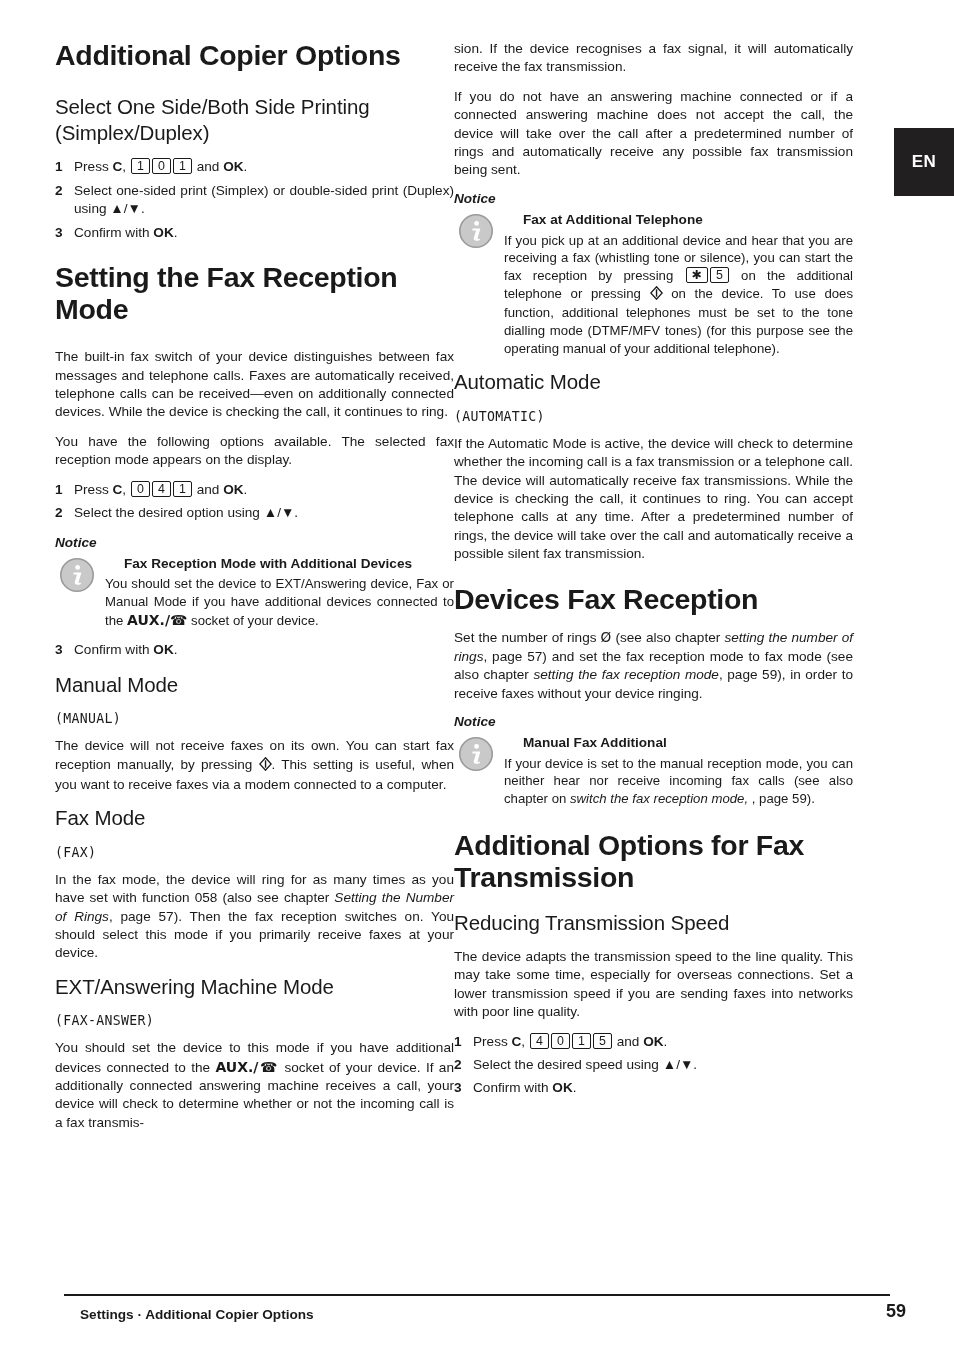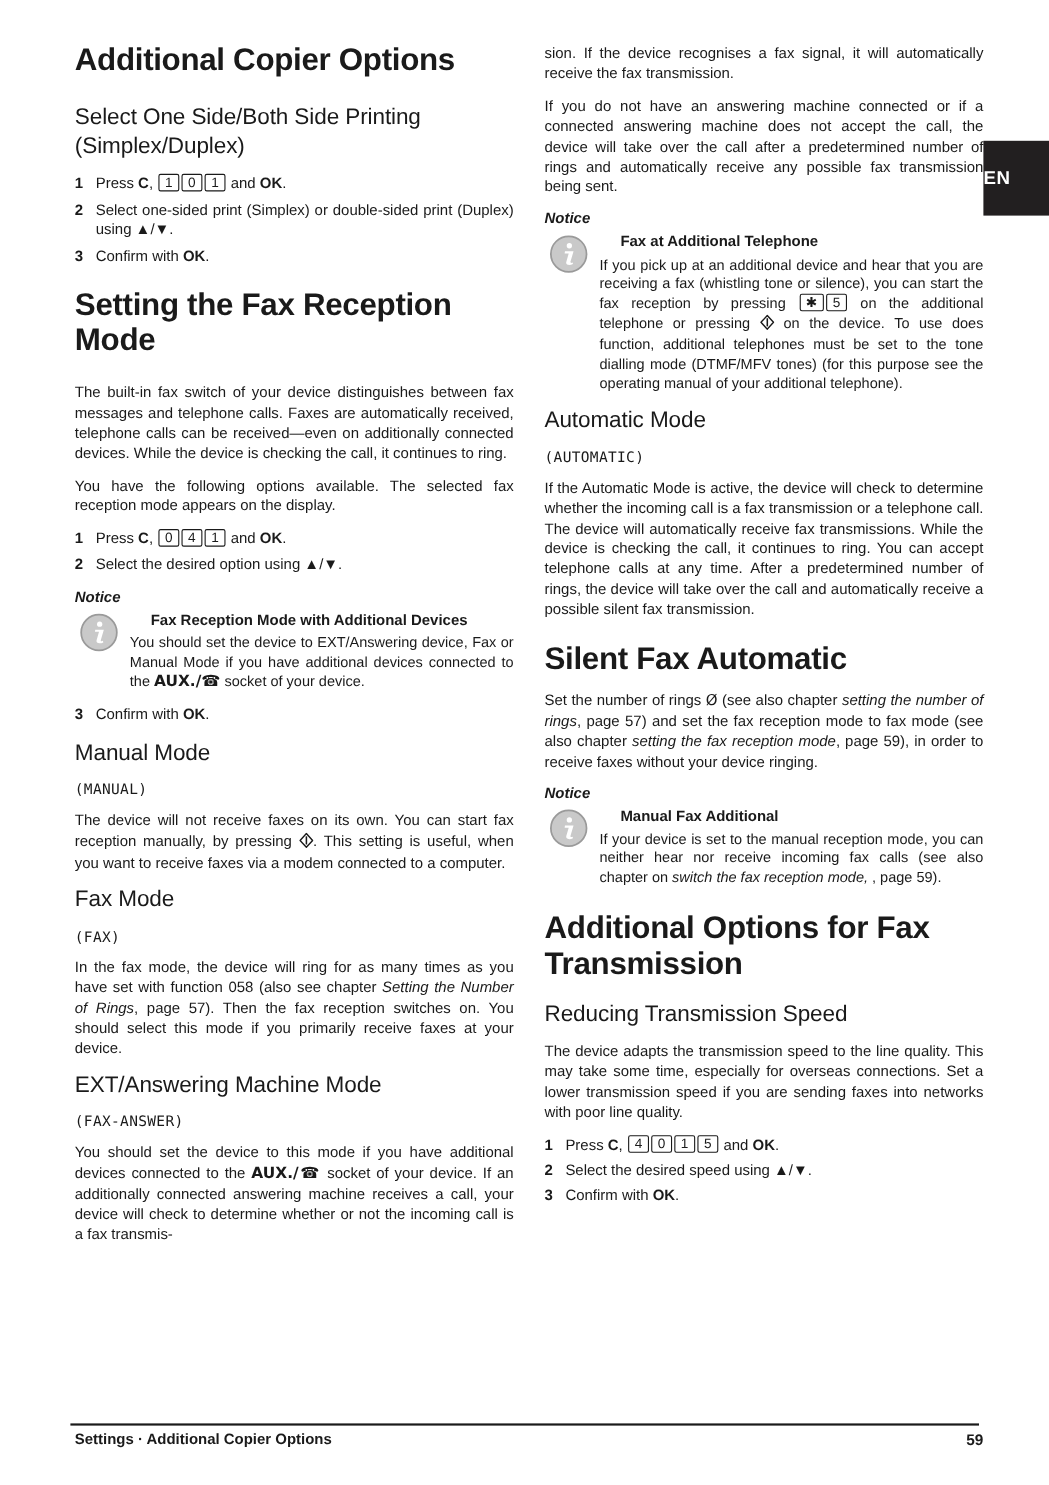--- a/index.html
+++ b/index.html
@@ -27,30 +27,29 @@
     top: 128px;
     width: 60px;
     height: 68px;
     background: #221f20;
     color: #ffffff;
     font-weight: bold;
     font-size: 17px;
     letter-spacing: 0.5px;
     display: flex;
     align-items: center;
-    justify-content: flex-start;
+    justify-content: center;
   }
 
   .columns {
     position: absolute;
-    left: 68px;
+    left: 55px;
     top: 40px;
     width: 826px;
     display: flex;
-    gap: 28px;
   }
   .col { width: 399px; }
 
   h1.title {
     font-size: 28.5px;
     font-weight: bold;
     letter-spacing: -0.3px;
     margin: 0 0 22px 0;
     line-height: 1.12;
   }
@@ -159,30 +158,30 @@
   .footer-rule {
     position: absolute;
     left: 64px;
     top: 1294px;
     width: 826px;
     height: 1.6px;
     background: #1a1a1a;
   }
   .footer {
     position: absolute;
-    left: 68px;
+    left: 80px;
     top: 1301px;
     width: 826px;
     display: flex;
     justify-content: space-between;
-    align-items: flex-start;
-    font-size: 13.6px;
-    font-weight: bold;
-  }
-  .footer .pageno { font-size: 14px; font-weight: bold; }
+    align-items: flex-end;
+    font-size: 13.6px;
+    font-weight: bold;
+  }
+  .footer .pageno { font-size: 18px; font-weight: bold; }
 
   .diamond-icon { display:inline-block; vertical-align: -2px; }
 </style>
 </head>
 <body>
 
 <div class="page">
 
   <div class="lang-tab">
     <span>EN</span>
@@ -292,21 +291,21 @@
                   <polygon points="6.5,0.8 12.2,7 6.5,13.2 0.8,7" fill="none" stroke="#1a1a1a" stroke-width="1.3"></polygon>
                   <rect x="5.85" y="3.3" width="1.4" height="7.4" fill="#1a1a1a"></rect>
                 </svg></span><span> on the device. To use does function, additional telephones must be set to the tone dialling mode (DTMF/MFV tones) (for this purpose see the operating manual of your additional telephone).</span></p>
         </div>
       </div>
 
       <h2 class="subtitle">Automatic Mode</h2>
       <div class="lcd">(AUTOMATIC)</div>
       <p class="body">If the Automatic Mode is active, the device will check to determine whether the incoming call is a fax transmission or a telephone call. The device will automatically receive fax transmissions.  While the device is checking the call, it continues to ring. You can accept telephone calls at any time. After a predetermined number of rings, the device will take over the call and automatically receive a possible silent fax transmission.</p>
 
-      <h1 class="title" style="margin-top:20px; margin-bottom:13px;">Silent Fax Automatic</h1>
+      <h1 class="title" style="margin-top:20px; margin-bottom:13px;">Devices Fax Reception</h1>
 
       <p class="body"><span>Set the number of rings </span><span class="zeroslash">Ø</span><span> (see also chapter  </span><i>setting the number of rings</i><span>, page   57) and set the fax reception mode to fax mode (see also chapter  </span><i>setting the fax reception mode</i><span>, page  59),  in order to receive faxes without your device ringing.</span></p>
 
       <div class="notice-label">Notice</div>
 
       <div class="notice">
         <span class="info-icon">
           <svg width="36" height="36" viewBox="0 0 36 36" xmlns="http://www.w3.org/2000/svg">
             <circle cx="18" cy="18" r="16.2" fill="#c9c9c9" stroke="#9a9a9a" stroke-width="1.6"></circle>
             <circle cx="18.6" cy="10.4" r="2.4" fill="#ffffff"></circle>

